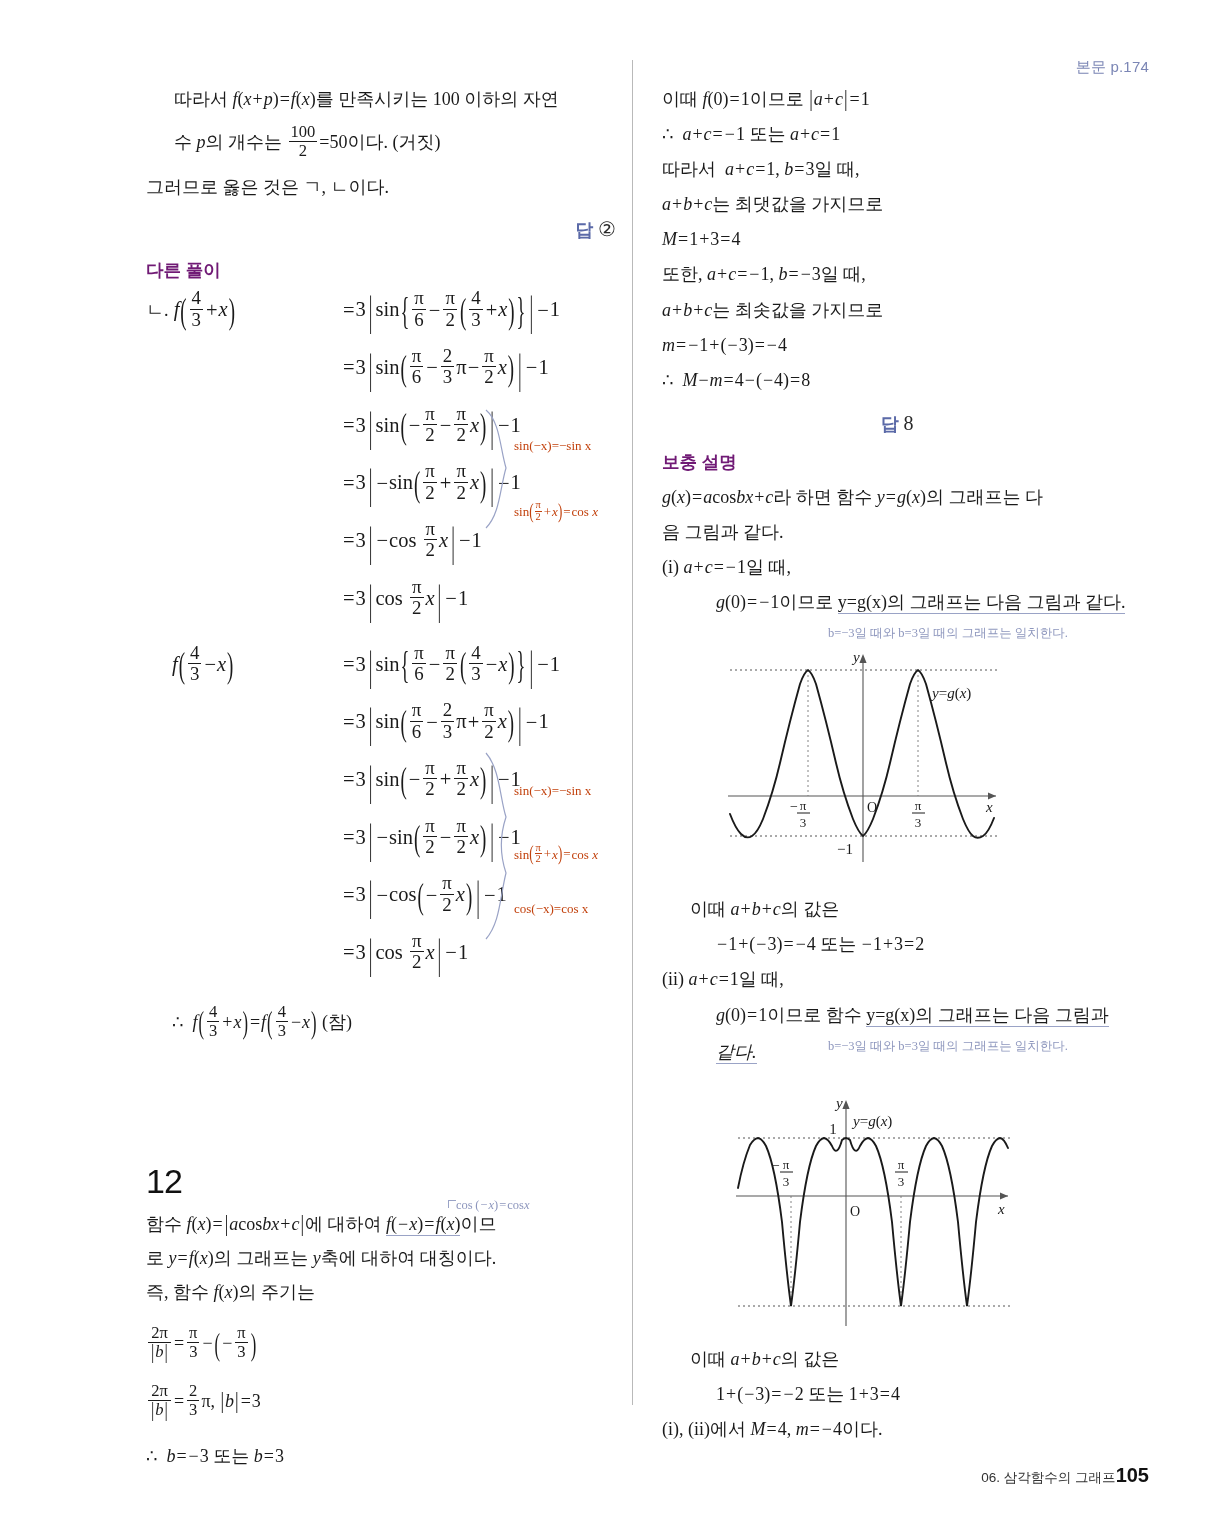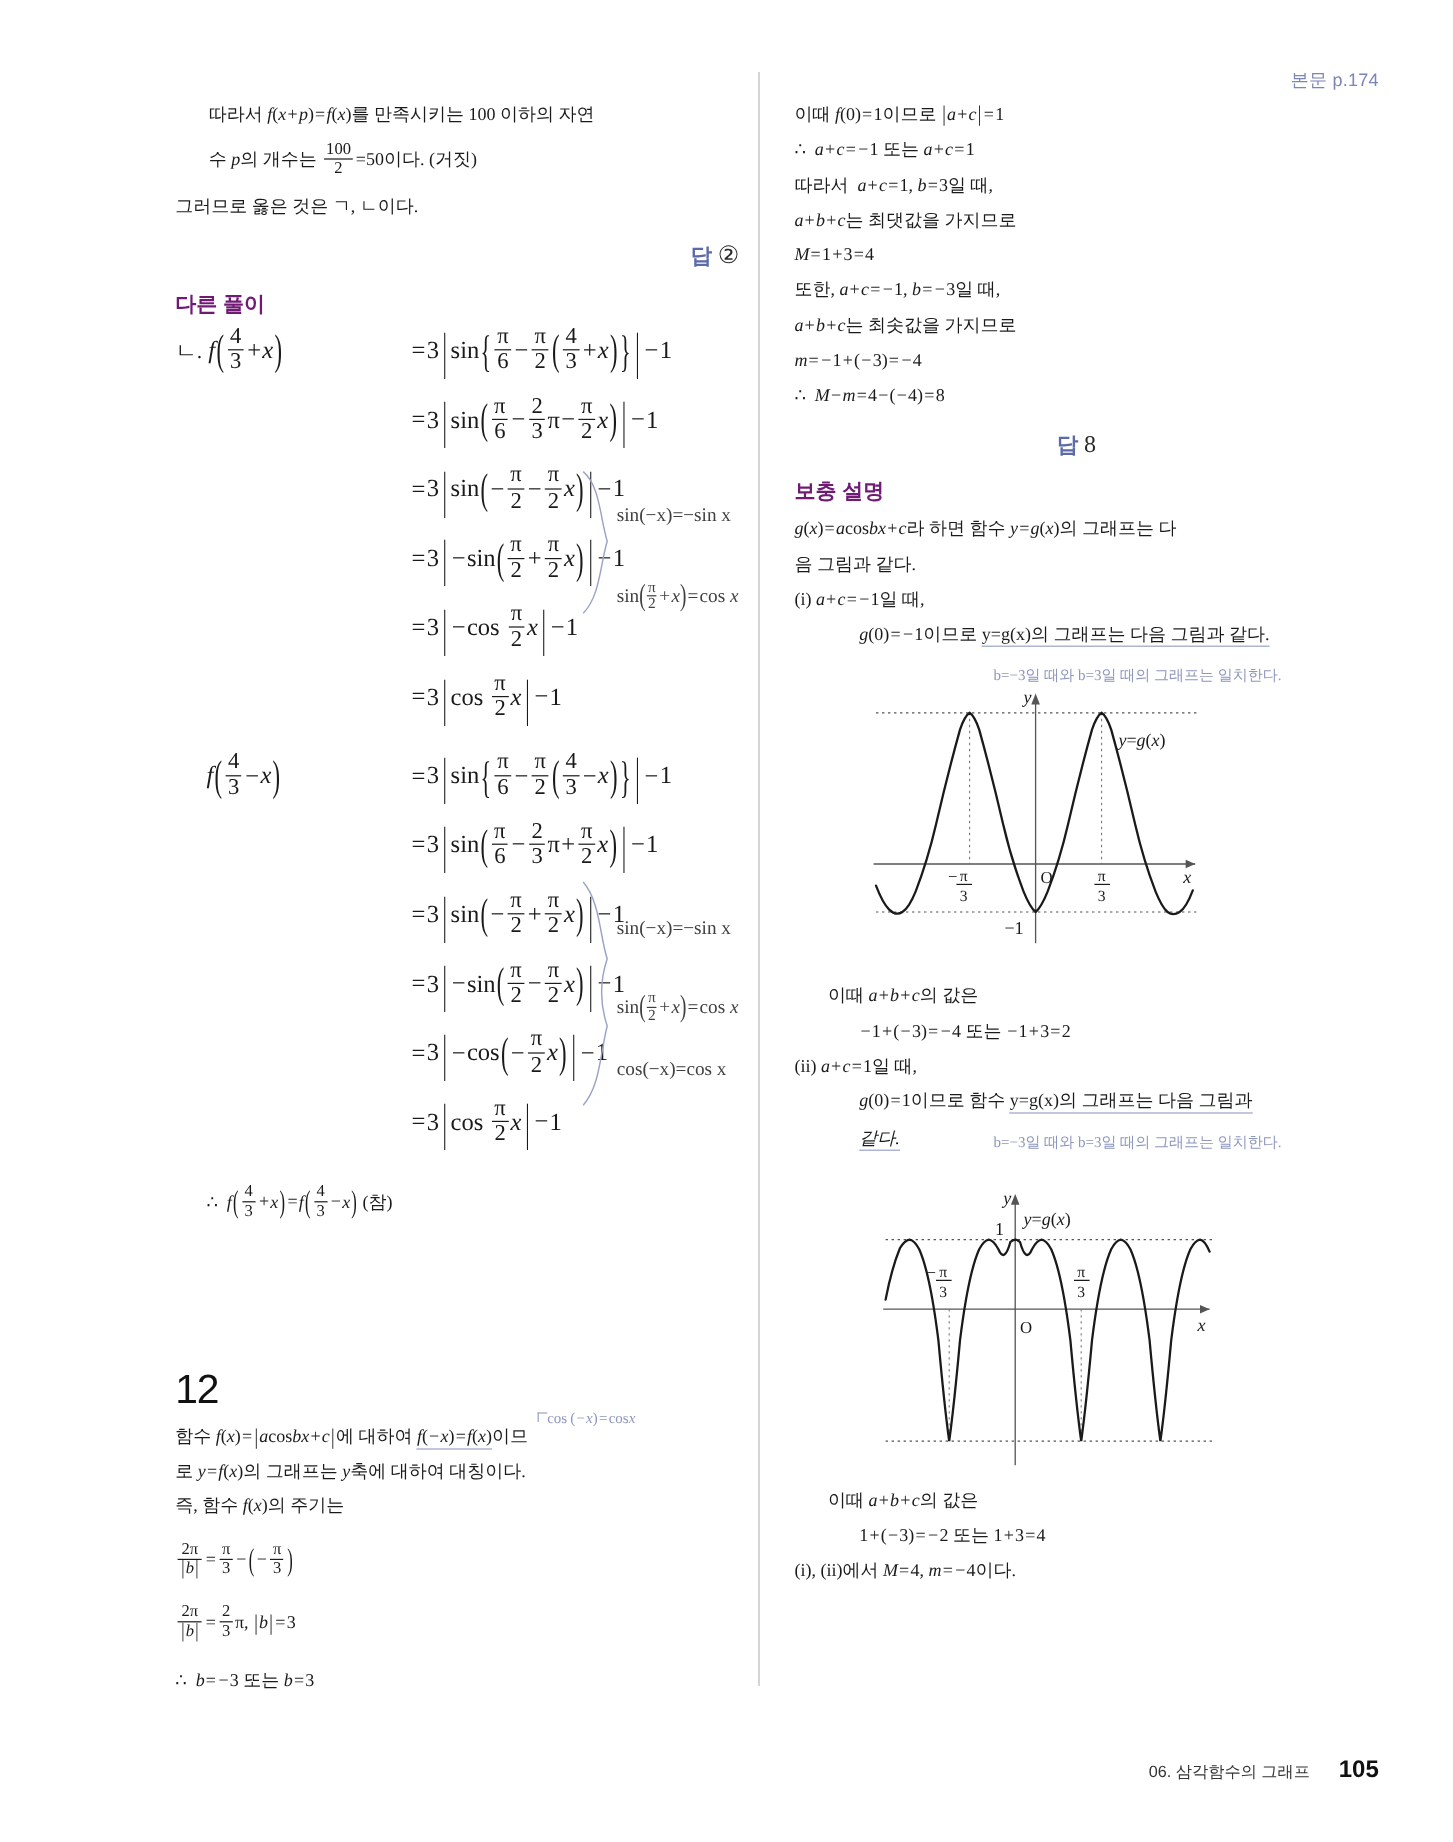--- a/index.html
+++ b/index.html
@@ -25,21 +25,21 @@
   .divider{
     position:absolute;left:632px;top:60px;
     width:1px;height:1345px;background:#b9b9b9;
   }
 
   
   .colL{position:absolute;left:146px;top:78px;width:470px;}
   .colR{position:absolute;left:662px;top:78px;width:470px;}
 
   
-  .ln{font-size:15px;line-height:1.95;white-space:nowrap;}
+  .ln{font-size:18px;line-height:1.95;white-space:nowrap;}
   .ind1{margin-left:28px;}
   .ind2{margin-left:54px;}
 
   
   i.v{font-style:italic;font-family:"Liberation Serif",serif;}
   .op{padding:0 1px;}
   .rm{font-style:normal;}
 
   
   .fr{display:inline-block;vertical-align:-0.48em;text-align:center;
@@ -76,21 +76,21 @@
 
   
   .pnum{
     font-family:"Liberation Sans", sans-serif;
     font-weight:normal;font-size:34px;letter-spacing:-1px;
     margin:0 0 6px 0;color:#111;
   }
 
   
   .side{
-    position:absolute;font-size:16px;color:#404040;
+    position:absolute;font-size:13px;color:#c2410c;
     font-family:"Liberation Serif",serif;white-space:nowrap;
   }
   .brace{position:absolute;color:#9aa3c6;}
   .brace svg{display:block;}
 
   
   .uline{border-bottom:1px solid #9aa3c6;padding-bottom:1px;}
   .note-sm{
     font-size:12.5px;color:#8d96bd;font-family:"Liberation Serif",serif;
     white-space:nowrap;
@@ -104,21 +104,21 @@
   
   .graphbox{position:relative;margin:10px 0 0 0;}
   .graphbox svg{display:block;}
 
   
   .footer{
     position:absolute;bottom:48px;right:62px;
     font-family:"Liberation Sans",sans-serif;
     font-size:13.5px;color:#333;
   }
-  .footer .pg{font-size:20px;font-weight:bold;margin-left:24px;color:#111;}
+  .footer .pg{font-size:20px;font-weight:bold;margin-left:0;color:#111;}
 </style>
 </head>
 <body>
 
 <div class="page">
 
   <div class="hdr">본문 p.174</div>
 
   <div class="divider"></div>
 

